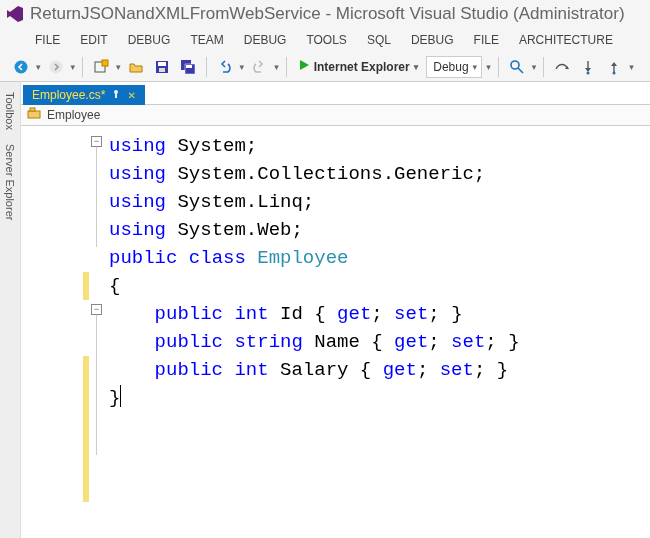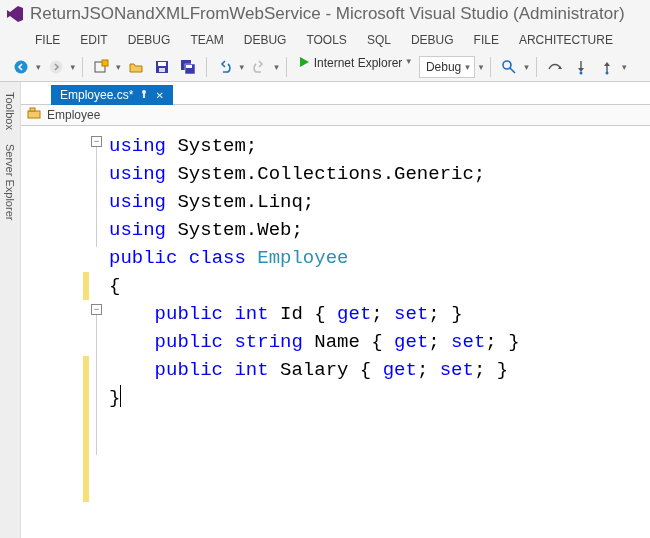--- a/index.html
+++ b/index.html
@@ -52,21 +52,21 @@
     height: 30px;
     border-bottom: 1px solid #ccc;
   }
   .tb-btn { display:flex; align-items:center; justify-content:center; width:22px; height:22px; }
   .sep { width:1px; height:20px; background:#ccc; margin:0 3px; }
   .combo {
     display:flex; align-items:center; gap:4px;
     border:1px solid #ccc; height:22px; padding:0 4px 0 6px;
     font-size:12px; background:#fff;
   }
-  .run-btn { display:flex; gap:4px; height:22px; padding:0 4px;}
+  .run-btn { display:flex; align-items:center; gap:4px; height:22px; padding:0 4px;font-weight:bold;}
   .run-btn .play { color:#0a0; }
   .caret { font-size:9px; color:#666; }
 
   
   .shell { display:flex; height: calc(538px - 28px - 24px - 30px); }
 
   .sidestrip {
     width: 21px;
     background: #eee;
     border-right: 1px solid #ddd;
@@ -96,22 +96,21 @@
   .tab {
     display:flex; align-items:center; gap:6px;
     padding: 2px 8px;
     font-size: 12px;
     border: 1px solid transparent;
     position: relative;
     top:1px;
   }
   .tab.active {
     background:#0e70c0;
-    color:#ffffff;
-    margin-left:28px;
+    color:#fde047;
   }
   .tab.inactive {
     background:#f2f2f2; color:#0066cc;
   }
   .tab .pin, .tab .close { font-size:10px; opacity:.9; }
   .tab .close { cursor:pointer; }
 
   .navbar {
     display:flex; align-items:center;
     height: 22px;

